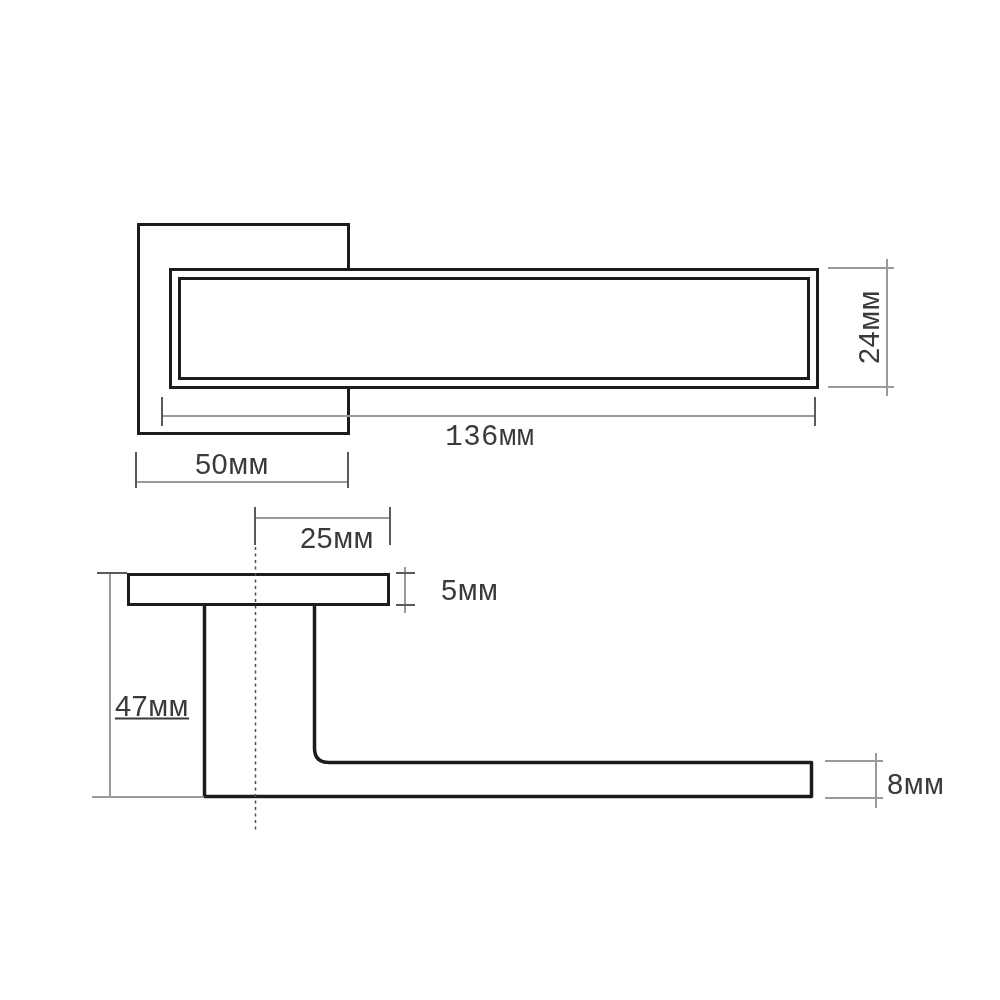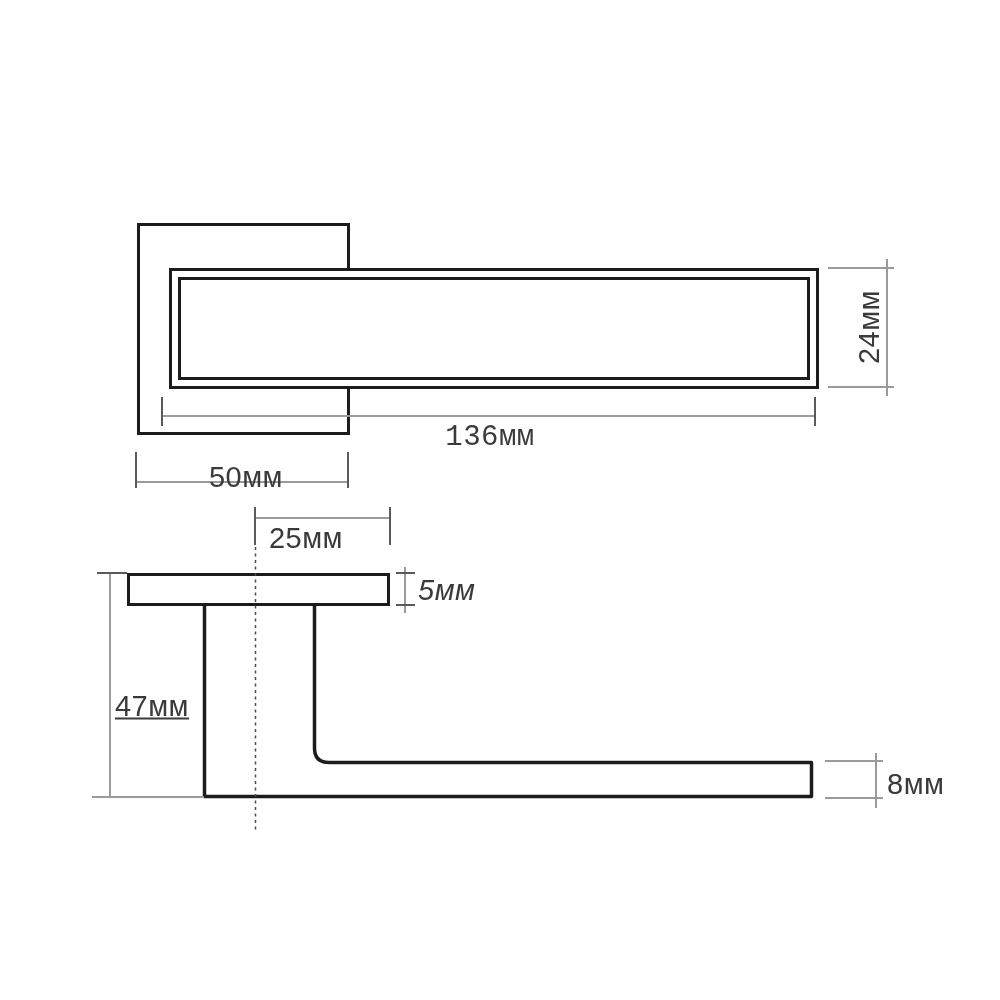--- a/index.html
+++ b/index.html
@@ -44,21 +44,21 @@
     <div class="rect inner" style="left:178px;top:277px;width:632px;height:103px;"></div>
 
     <div class="dline h" style="left:162px;top:415px;width:654px;"></div>
     <div class="tick v" style="left:161px;top:397px;height:29px;"></div>
     <div class="tick v" style="left:814px;top:397px;height:29px;"></div>
     <div class="dlabel" style="left:490px;top:437px;font-family:Liberation Mono, monospace;">136мм</div>
 
     <div class="dline h" style="left:136px;top:481px;width:213px;"></div>
     <div class="tick v" style="left:135px;top:452px;height:36px;"></div>
     <div class="tick v" style="left:347px;top:452px;height:36px;"></div>
-    <div class="dlabel" style="left:246px;top:464px;margin-top:13px;">50мм</div>
+    <div class="dlabel" style="left:232px;top:464px;">50мм</div>
 
     <div class="dline v" style="left:886px;top:259px;height:137px;"></div>
     <div class="dline h" style="left:828px;top:267px;width:66px;"></div>
     <div class="dline h" style="left:828px;top:386px;width:66px;"></div>
     <div class="dlabel rot" style="left:869px;top:327px;">24мм</div>
   </div>
 
   <div>
 
     <svg class="overlay" width="1000" height="1000" viewBox="0 0 1000 1000">
@@ -67,26 +67,26 @@
 
     <div class="rect" style="left:127px;top:573px;width:263px;height:33px;"></div>
 
     <svg class="overlay" width="1000" height="1000" viewBox="0 0 1000 1000">
       <line class="center-line" x1="255.5" y1="547" x2="255.5" y2="833"></line>
     </svg>
 
     <div class="dline h" style="left:255px;top:517px;width:135px;"></div>
     <div class="tick v" style="left:254px;top:507px;height:38px;"></div>
     <div class="tick v" style="left:389px;top:507px;height:38px;"></div>
-    <div class="dlabel" style="left:306px;top:538px;">25мм</div>
+    <div class="dlabel" style="left:337px;top:538px;">25мм</div>
 
     <div class="dline v" style="left:404px;top:567px;height:46px;"></div>
     <div class="tick h" style="left:396px;top:572px;width:19px;"></div>
     <div class="tick h" style="left:396px;top:604px;width:19px;"></div>
-    <div class="dlabel lft" style="left:418px;top:590px;font-style:italic;">5мм</div>
+    <div class="dlabel lft" style="left:441px;top:590px;">5мм</div>
 
     <div class="dline v" style="left:109px;top:573px;height:225px;"></div>
     <div class="tick h" style="left:97px;top:572px;width:30px;"></div>
     <div class="dline h" style="left:92px;top:796px;width:112px;"></div>
     <div class="dlabel" style="left:152px;top:706px;text-decoration:underline;">47мм</div>
 
     <div class="dline v" style="left:875px;top:753px;height:55px;"></div>
     <div class="dline h" style="left:825px;top:760px;width:58px;"></div>
     <div class="dline h" style="left:825px;top:797px;width:58px;"></div>
     <div class="dlabel lft" style="left:887px;top:784px;">8мм</div>

